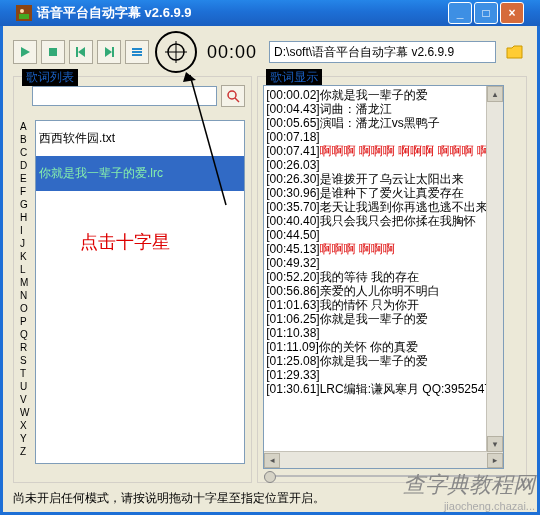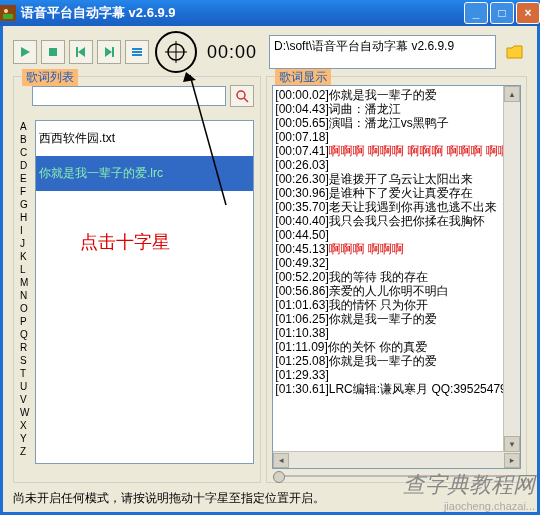--- a/index.html
+++ b/index.html
@@ -1,41 +1,41 @@
 <!DOCTYPE html>
 <html><head>
 <meta charset="utf-8">
 <style>
   body{margin:0;font-family:"SimSun","Microsoft YaHei",sans-serif;font-size:12px;background:#fff}
   .window{width:540px;height:515px;box-sizing:border-box}
-  .titlebar{height:26px;background:linear-gradient(to bottom,#2585e8 0%,#1d6fd6 45%,#1a5fc0 100%);display:flex;align-items:center;color:#fff;font-size:13px;padding:0 0;font-weight:bold}
+  .titlebar{height:26px;background:linear-gradient(to bottom,#2585e8 0%,#1d6fd6 45%,#1a5fc0 100%);display:flex;align-items:center;color:#fff;font-size:13px;padding:0 16px;font-weight:bold}
   .titlebar .icon{width:16px;height:16px;margin-right:5px;display:inline-block}
   .title-buttons{margin-left:auto;display:flex;gap:2px}
   .tbtn{width:22px;height:20px;background:#d66b3a;border:1px solid #fff;border-radius:3px;color:#fff;display:flex;align-items:center;justify-content:center;font-family:Arial;font-weight:bold;font-size:12px;cursor:pointer}
   .tbtn.blue{background:#3d8fe4}
   .client{background:#ece9d8;height:489px;box-sizing:border-box;border:3px solid #1d6fd6;border-top:none;display:flex;flex-direction:column}
   .toolbar{height:36px;display:flex;align-items:center;padding:8px 10px 3px 10px;gap:4px}
   .tbut{width:24px;height:24px;border:1px solid #aca899;background:#f5f3e9;display:flex;align-items:center;justify-content:center;cursor:pointer;box-sizing:border-box}
   .circle{width:38px;height:38px;border:2px solid #000;border-radius:50%;display:flex;align-items:center;justify-content:center;margin-left:2px;margin-right:2px;cursor:pointer;position:relative}
   .time{font-size:18px;font-family:Arial;letter-spacing:1px;margin-left:4px}
-  .path-box{flex:1;height:34px;border:1px solid #7f9db9;background:#fff;margin-left:8px;padding:2px 4px;box-sizing:border-box;font-size:12px;white-space:nowrap;overflow:hidden}
+  .path-box{flex:1;height:22px;border:1px solid #7f9db9;background:#fff;margin-left:8px;padding:2px 4px;box-sizing:border-box;font-size:12px;white-space:nowrap;overflow:hidden}
   .folder-btn{width:24px;height:22px;display:flex;align-items:center;justify-content:center;cursor:pointer;margin-left:3px}
   .main{flex:1;display:flex;padding:3px 10px 5px 10px;gap:5px;min-height:0}
   .group{border:1px solid #d4d0c8;position:relative;flex:1;display:flex;flex-direction:column;min-height:0}
-  .group-title{position:absolute;top:-8px;left:8px;background:#fdba74;color:#1a5fc0;padding:0 4px;font-size:12px}
+  .group-title{position:absolute;top:-8px;left:8px;background:#000000;color:#1a5fc0;padding:0 4px;font-size:12px}
   .group-inner{display:flex;padding:10px 6px 18px 6px;flex:1;min-height:0}
   .letters{width:12px;display:flex;flex-direction:column;font-size:10px;line-height:13px;color:#000;margin-right:3px;font-family:Arial}
   .listbox{flex:1;border:1px solid #7f9db9;background:#fff;overflow:hidden;font-size:12px}
   .list-item{padding:9px 3px;cursor:pointer}
   .list-item.selected{background:#316ac5;color:#86efac}
   .search-box{height:20px;flex:1;border:1px solid #7f9db9;background:#fff;padding:1px 2px;box-sizing:border-box}
   .search-row{display:flex;gap:4px;padding:8px 6px 3px 18px;align-items:center}
   .sbtn{width:22px;height:20px;border:1px solid #aca899;background:#f5f3e9;display:flex;align-items:center;justify-content:center;cursor:pointer}
   .left-group{display:flex;flex-direction:column;flex:1;min-width:0}
-  .display-box{flex:1;border:1px solid #7f9db9;background:#fff;overflow:hidden;margin:8px 5px 2px 5px;display:flex;flex-direction:column;position:relative}
+  .display-box{flex:1;border:1px solid #7f9db9;background:#fff;overflow:hidden;margin:8px 22px 2px 5px;display:flex;flex-direction:column;position:relative}
   .lyric-lines{flex:1;overflow:hidden;padding:2px;font-size:12px;line-height:14px}
   .lyric-line{white-space:nowrap;overflow:hidden;color:#000}
   .lyric-line .sp{color:#d00}
   .scroll{width:16px;background:#e8e6dd;border-left:1px solid #c5c2b8;position:absolute;right:0;top:0;bottom:16px;display:flex;flex-direction:column;align-items:center}
   .sb-btn{width:14px;height:14px;background:#d6d3c6;border:1px solid #b5b1a3;font-size:9px;display:flex;align-items:center;justify-content:center;cursor:pointer;color:#555}
   .sb-track{flex:1}
   .hscroll{height:16px;background:#e8e6dd;border-top:1px solid #c5c2b8;display:flex;align-items:center}
   .hsbtn{width:14px;height:13px;background:#d6d3c6;border:1px solid #b5b1a3;font-size:9px;display:flex;align-items:center;justify-content:center;cursor:pointer;color:#555}
   .hstrack{flex:1}
   .p-slider{height:10px;margin:0 6px 1px 6px;display:flex;align-items:center}

